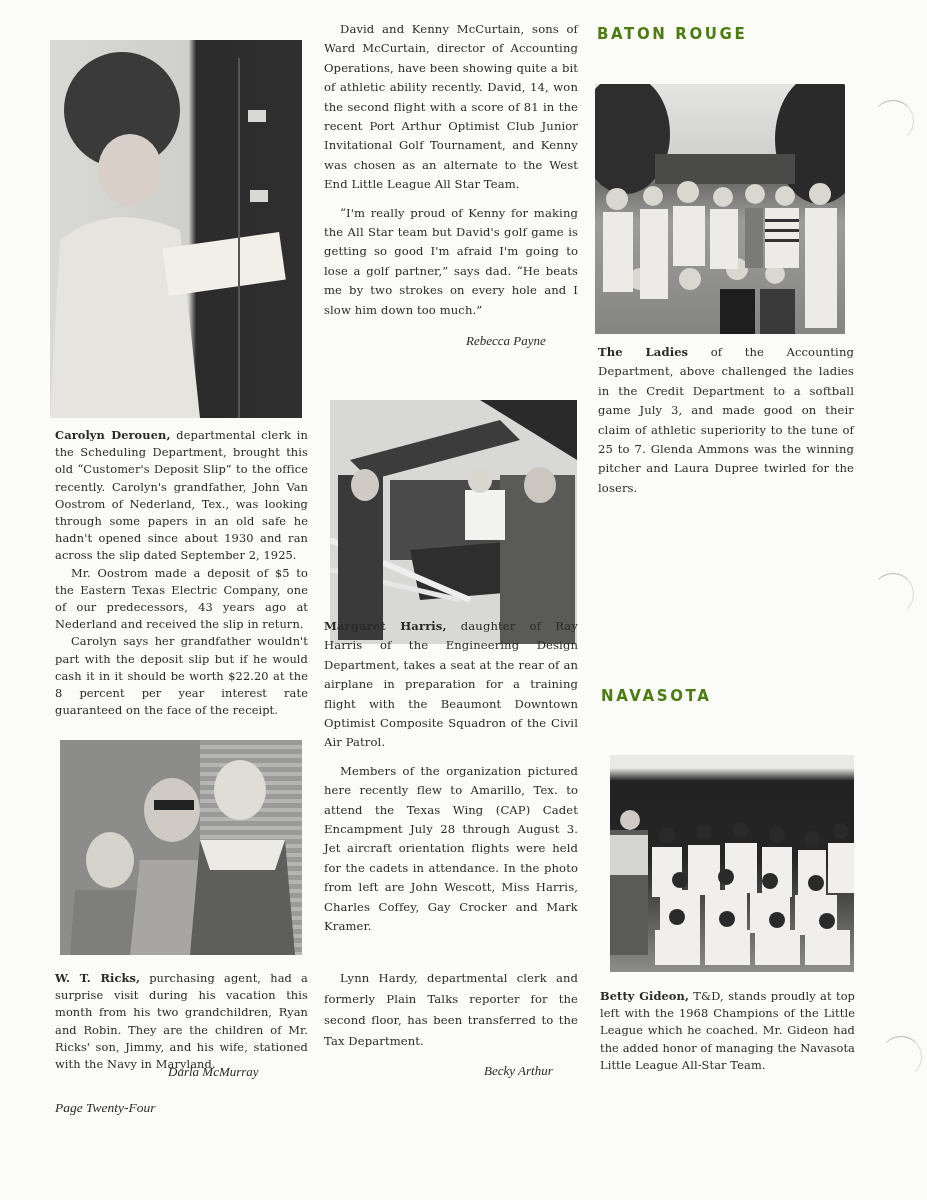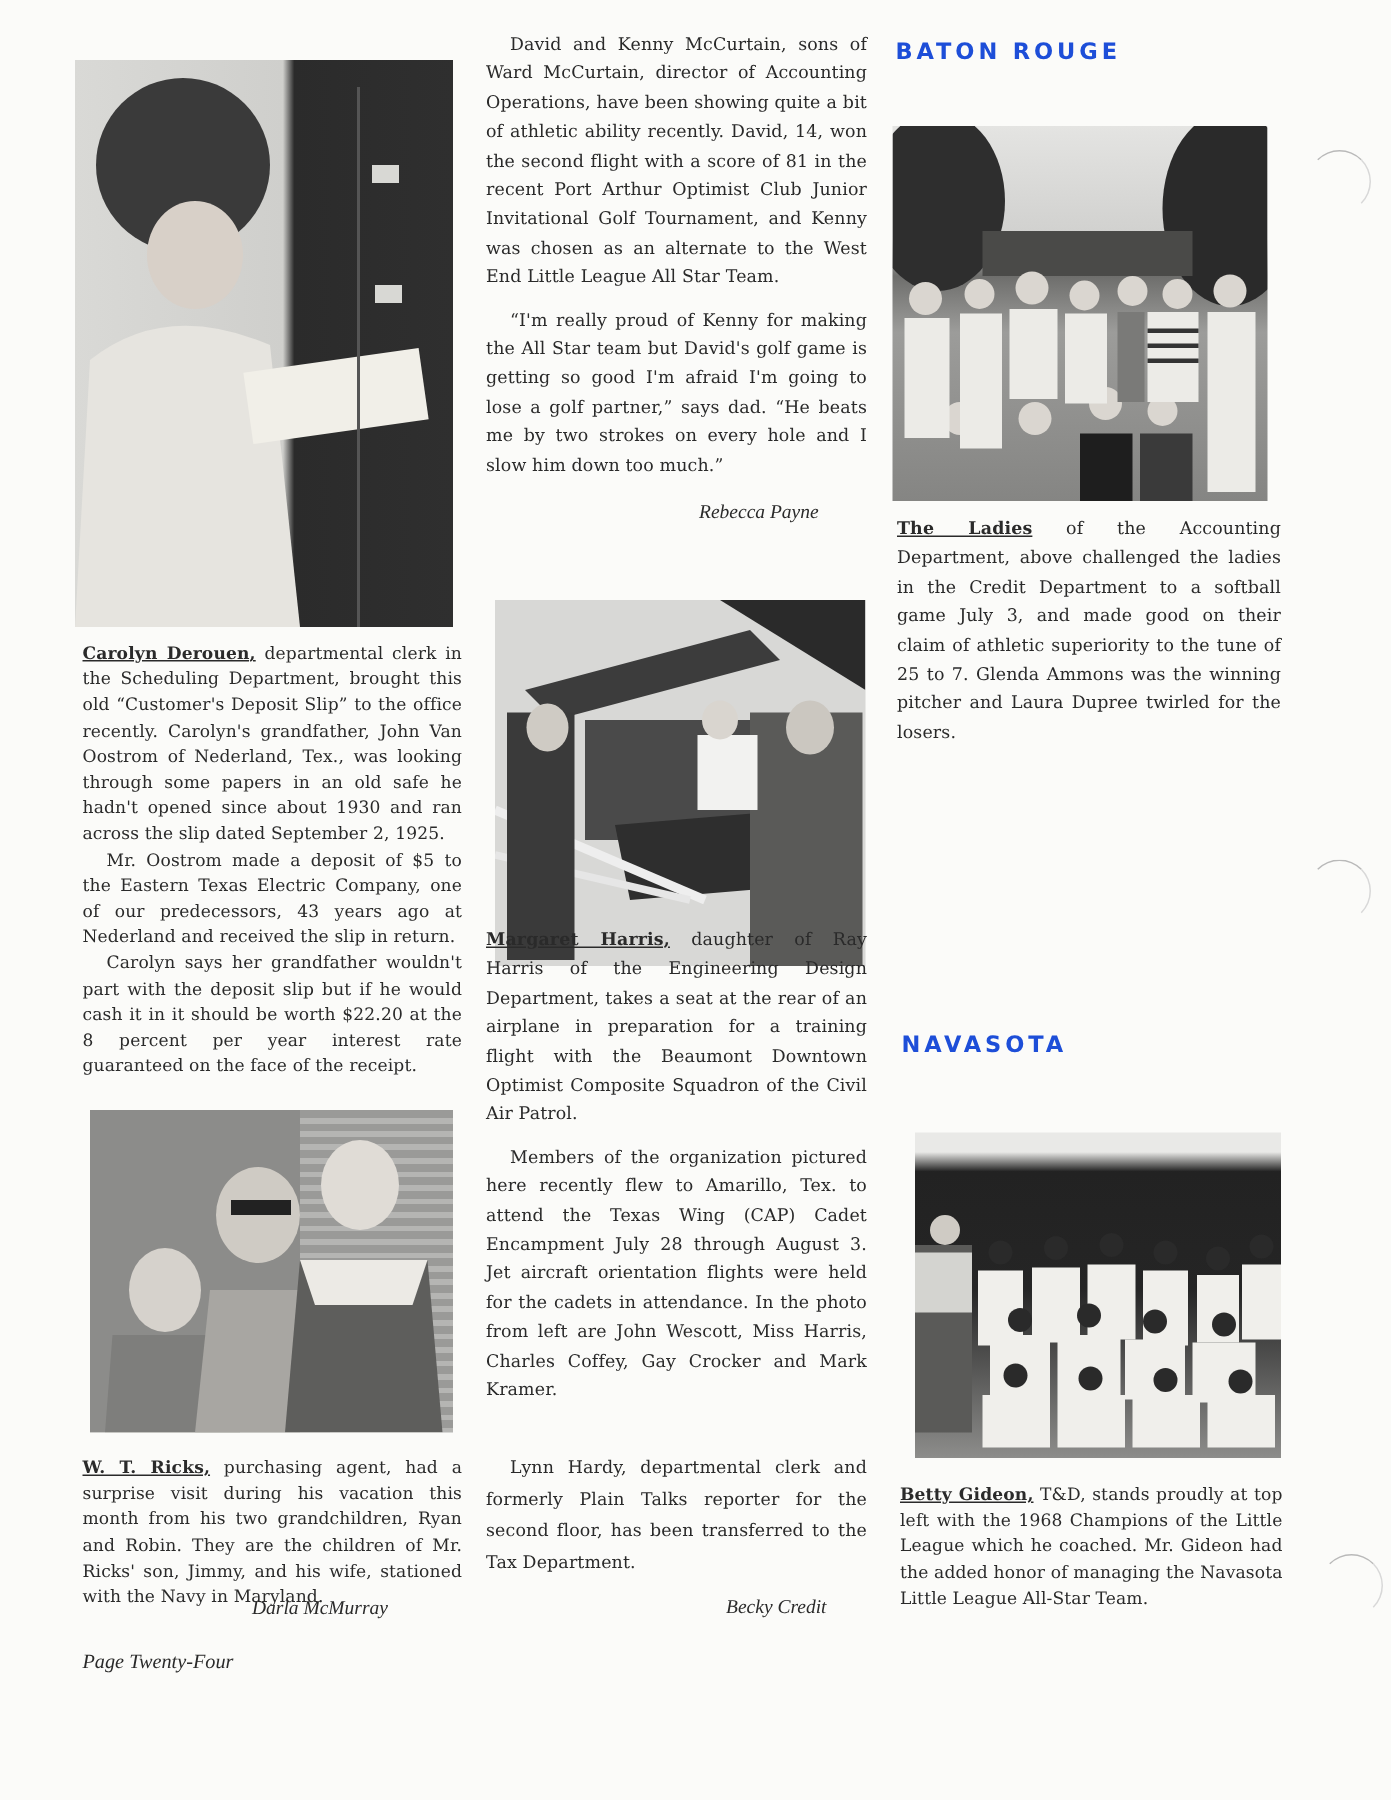--- a/index.html
+++ b/index.html
@@ -16,30 +16,30 @@
   .text {
     position: absolute;
     font-size: 11.6px; line-height: 19.4px;
     text-align: justify;
     letter-spacing: 0.1px;
   }
   .text.tight { line-height: 17.2px; font-size: 11.4px; }
   .text p { margin: 0; }
   .text p.indent { text-indent: 16px; }
   .text p.gap { margin-top: 9px; }
-  .lead { font-weight: bold; text-decoration: underline; }
+  .lead { font-weight: bold; }
   .sig {
     position: absolute; font-style: italic; font-size: 13px;
     font-family: "Liberation Serif", "DejaVu Serif", serif;
   }
   .heading {
     position: absolute;
     font-family: "DejaVu Sans", "Liberation Sans", sans-serif;
     font-weight: bold; font-size: 15px; letter-spacing: 2.6px;
-    color: #1d4ed8;
+    color: #4d7c0f;
   }
   .page-label {
     position: absolute; left: 55px; top: 1100px;
     font-style: italic; font-size: 13.5px;
     font-family: "Liberation Serif", "DejaVu Serif", serif;
     text-align: center;
   }
   .punch {
     position: absolute; width: 40px; height: 40px; border-radius: 50%;
     border-top: 1.5px solid #b9b9b9; border-right: 1px solid #d8d8d8;
@@ -114,21 +114,21 @@
 </div>
 
 <div class="text" style="left:324px; top:617px; width:254px;">
   <p><span class="lead">Margaret Harris,</span><span> daughter of Ray Harris of the Engineering Design Department, takes a seat at the rear of an airplane in preparation for a training flight with the Beaumont Downtown Optimist Composite Squadron of the Civil Air Patrol.</span></p>
   <p class="indent gap">Members of the organization pictured here recently flew to Amarillo, Tex. to attend the Texas Wing (CAP) Cadet Encampment July 28 through August 3. Jet aircraft orientation flights were held for the cadets in attendance. In the photo from left are John Wescott, Miss Harris, Charles Coffey, Gay Crocker and Mark Kramer.</p>
 </div>
 
 <div class="text" style="left:324px; top:968px; width:254px; line-height:21px;">
   <p class="indent">Lynn Hardy, departmental clerk and formerly Plain Talks reporter for the second floor, has been transferred to the Tax Department.</p>
 </div>
-<div class="sig" style="left:484px; top:1063px;">Becky Credit</div>
+<div class="sig" style="left:484px; top:1063px;">Becky Arthur</div>
 
 <div class="heading" style="left:597px; top:25px;">BATON ROUGE</div>
 
 <div class="photo" style="left:595px; top:84px; width:250px; height:250px;
             background: linear-gradient(180deg,#e4e4e2 0%,#d0d0ce 30%,#6e6e6c 40%,#9c9c9a 55%,#858583 100%);" title="Accounting Department ladies softball team">
   <svg width="250" height="250" viewBox="0 0 250 250">
     <ellipse cx="30" cy="50" rx="45" ry="60" fill="#2e2e2e"></ellipse>
     <ellipse cx="225" cy="55" rx="45" ry="65" fill="#2a2a2a"></ellipse>
     <rect x="60" y="70" width="140" height="30" fill="#4a4a48"></rect>
     <g fill="#dad6d0">

